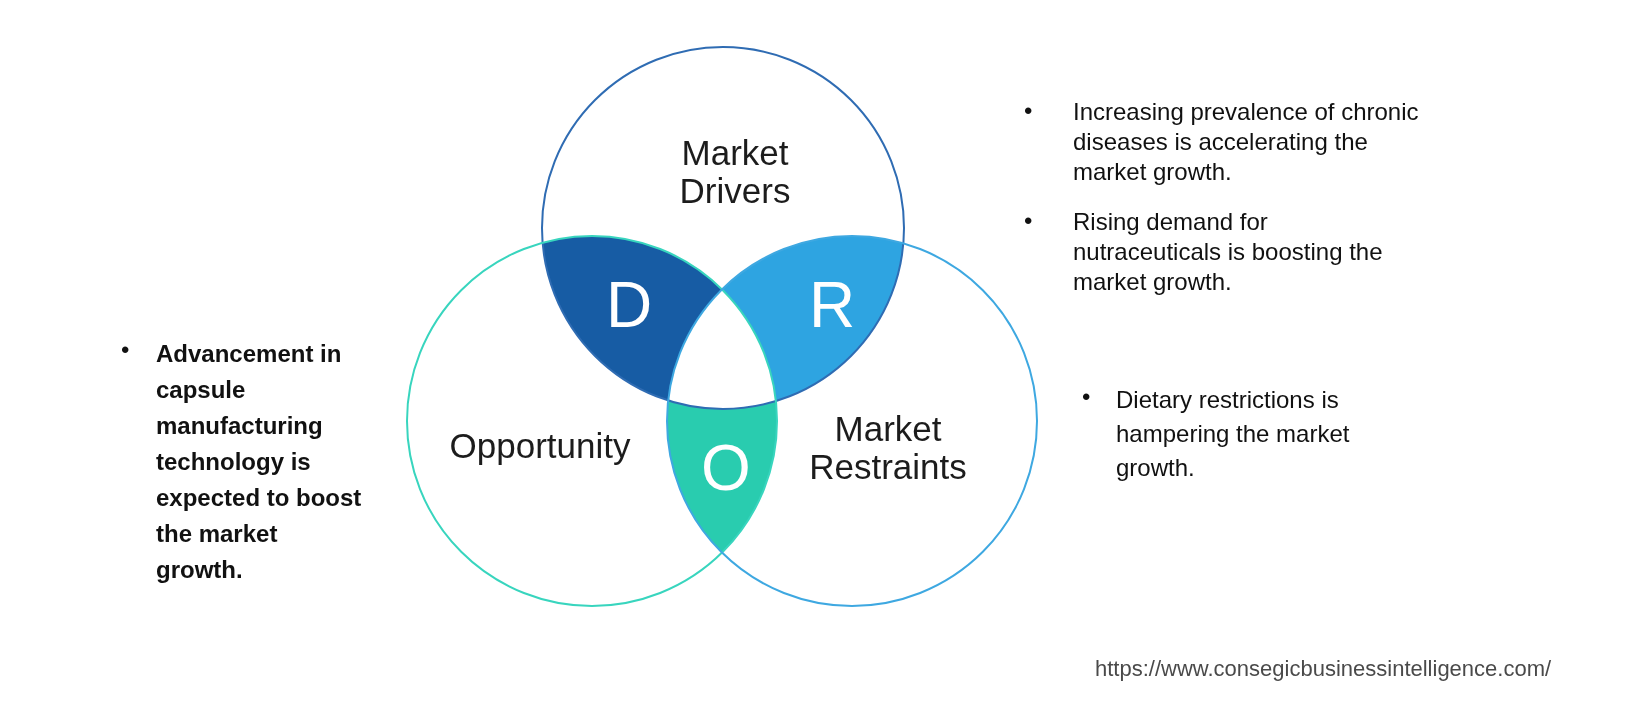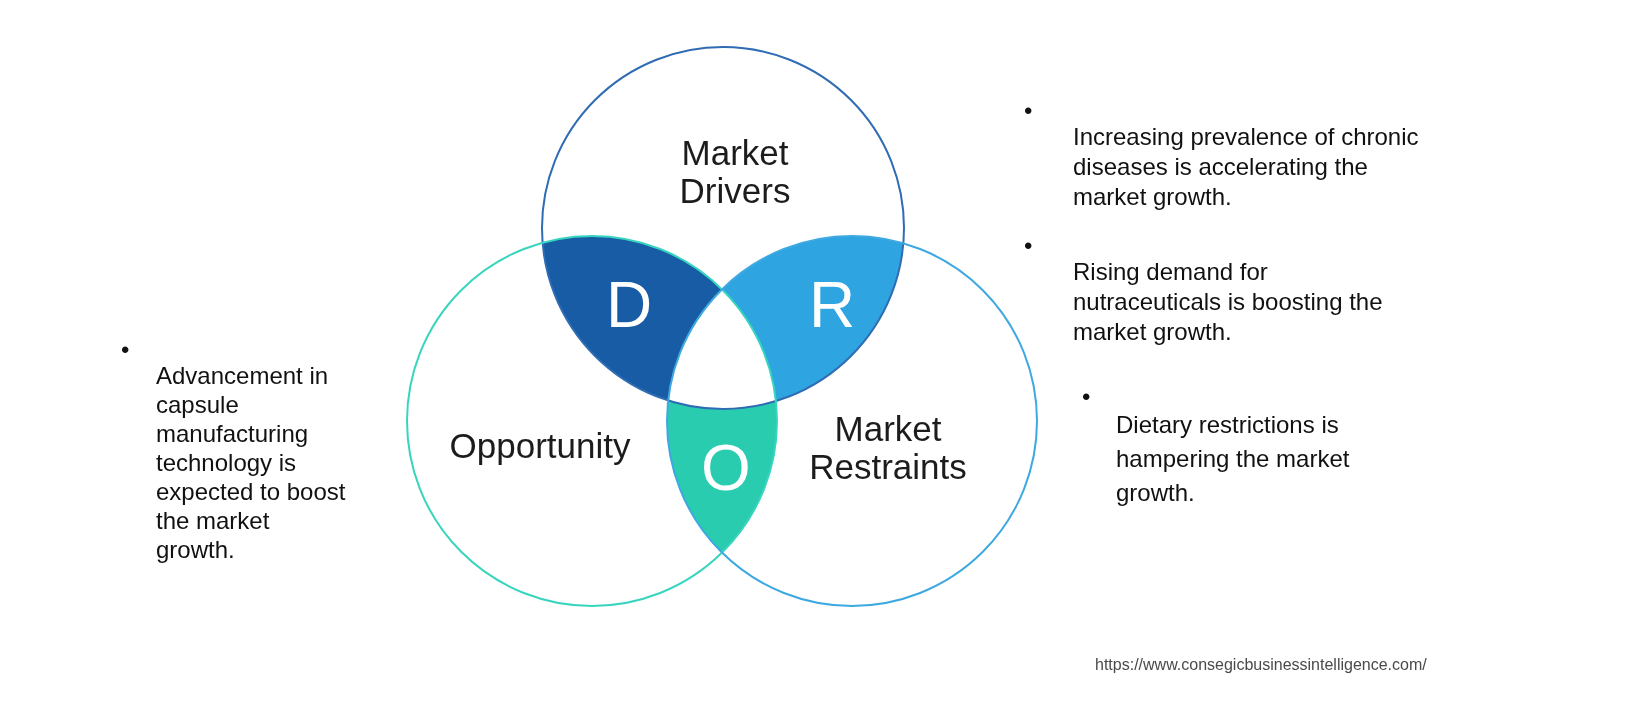--- a/index.html
+++ b/index.html
@@ -22,41 +22,40 @@
     text-anchor:middle;
   }
   .bullet-block{position:absolute;color:#111111;}
   .brow{display:flex;align-items:flex-start;}
   .bdot{flex:0 0 auto;text-align:left;}
   .btext{
     font-size:24px;
     font-weight:500;
     color:#111111;
     white-space:nowrap;
-    margin-top:25px;
   }
   .bdot{font-size:24px;font-weight:500;color:#111111;}
 
   #left-bullets{left:115px;top:336px;}
   #left-bullets .bdot{width:35px;padding-left:6px;}
-  #left-bullets .btext{line-height:29px;}
+  #left-bullets .btext{line-height:36px;font-weight:bold;}
 
   #right-top-bullets{left:1016px;top:97px;}
   #right-top-bullets .bdot{width:49px;padding-left:8px;}
   #right-top-bullets .btext{line-height:30px;}
   #right-top-bullets .brow + .brow{margin-top:20px;}
 
   #right-mid-bullets{left:1078px;top:383px;}
   #right-mid-bullets .bdot{width:34px;padding-left:4px;}
   #right-mid-bullets .btext{line-height:34px;}
 
   .source-url{
     position:absolute;
     left:1095px;top:656px;
-    font-size:16px;
+    font-size:22px;
     color:#4A4A4A;
     white-space:nowrap;
   }
 </style>
 </head>
 <body>
 
 <div class="stage">
 
   <svg class="venn" viewBox="0 0 1641 708" xmlns="http://www.w3.org/2000/svg">

